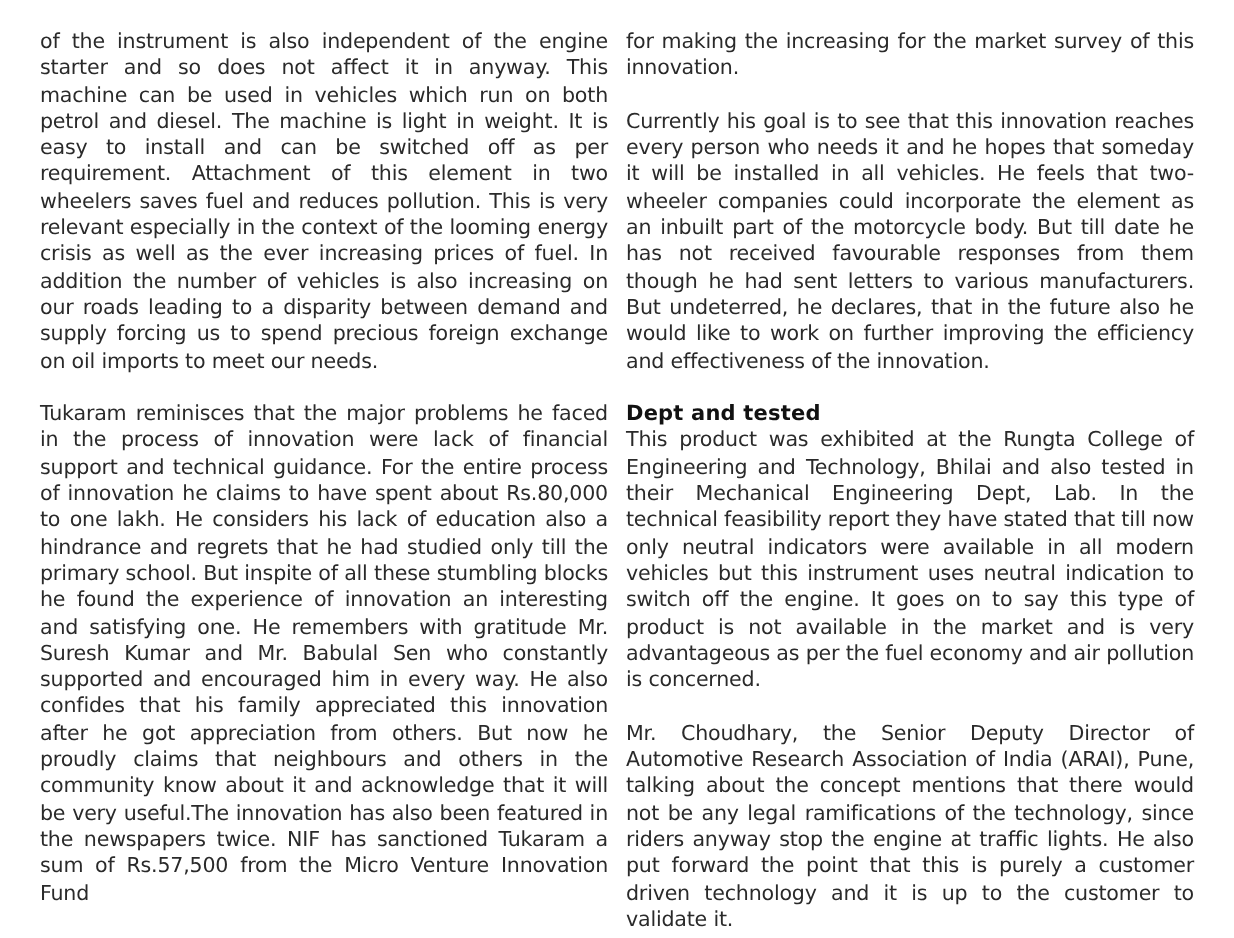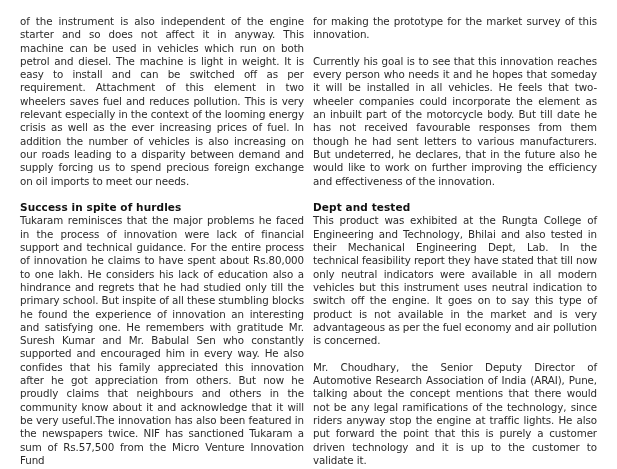--- a/index.html
+++ b/index.html
@@ -26,23 +26,22 @@
     line-height: 13.3px;
     color: #111111;
     letter-spacing: 0.1px;
   }
 </style>
 </head>
 <body>
 
 <div class="col left">
   <p>of the instrument is also independent of the engine starter and so does not affect it in anyway. This machine can be used in vehicles which run on both petrol and diesel. The machine is light in weight. It is easy to install and can be switched off as per requirement.  Attachment of this element in two wheelers saves fuel and reduces pollution. This is very relevant especially in the context of the looming energy crisis as well as the ever increasing prices of fuel.  In addition the number of vehicles is also increasing on our roads leading to a disparity between demand and supply forcing us to spend precious foreign exchange on oil imports to meet our needs.</p>
-  <h2>Success in spite of hurdles</h2>
   <p>Tukaram reminisces that the major problems he faced in the process of innovation were lack of financial support and technical guidance. For the entire process of innovation he claims to have spent about Rs.80,000 to one lakh.  He considers his lack of education also a hindrance and regrets that he had studied only till the primary school. But inspite of all these stumbling blocks he found the experience of innovation an interesting and satisfying one. He remembers with gratitude Mr. Suresh Kumar and Mr. Babulal Sen who constantly supported and encouraged him in every way. He also confides that his family appreciated this innovation after he got appreciation from others. But now he proudly claims that neighbours and others in the community know about it and acknowledge that it will be very useful.The innovation has also been featured in the newspapers twice. NIF has sanctioned Tukaram a sum of Rs.57,500 from the Micro Venture Innovation Fund</p>
 </div>
 
 <div class="col right">
-  <p>for making the prototype for the market survey of this innovation.</p>
+  <p>for making the increasing for the market survey of this innovation.</p>
   <p>Currently his goal is to see that this innovation reaches every person who needs it and he hopes that someday it will be installed in all vehicles. He feels that two-wheeler companies could incorporate the element as an inbuilt part of the motorcycle body. But till date he has not received favourable responses from them though he had sent letters to various manufacturers. But undeterred, he declares, that in the future also he would like to work on further improving the efficiency and effectiveness of the innovation.</p>
   <h2>Dept and tested</h2>
   <p>This product was exhibited at the Rungta College of Engineering and Technology, Bhilai and also tested in their Mechanical Engineering Dept, Lab. In the technical feasibility report they have stated that till now only neutral indicators were available in all modern vehicles but this instrument uses neutral indication to switch off the engine. It goes on to say this type of product is not available in the market and is very advantageous as per the fuel economy and air pollution is concerned.</p>
   <p>Mr. Choudhary, the Senior Deputy Director of Automotive Research Association of India (ARAI), Pune, talking about the concept mentions that there would not be any legal ramifications of the technology, since riders anyway stop the engine at traffic lights. He also put forward the point that this is purely a customer driven technology and it is up to the customer to validate it.</p>
 </div>
 
 </body></html>

